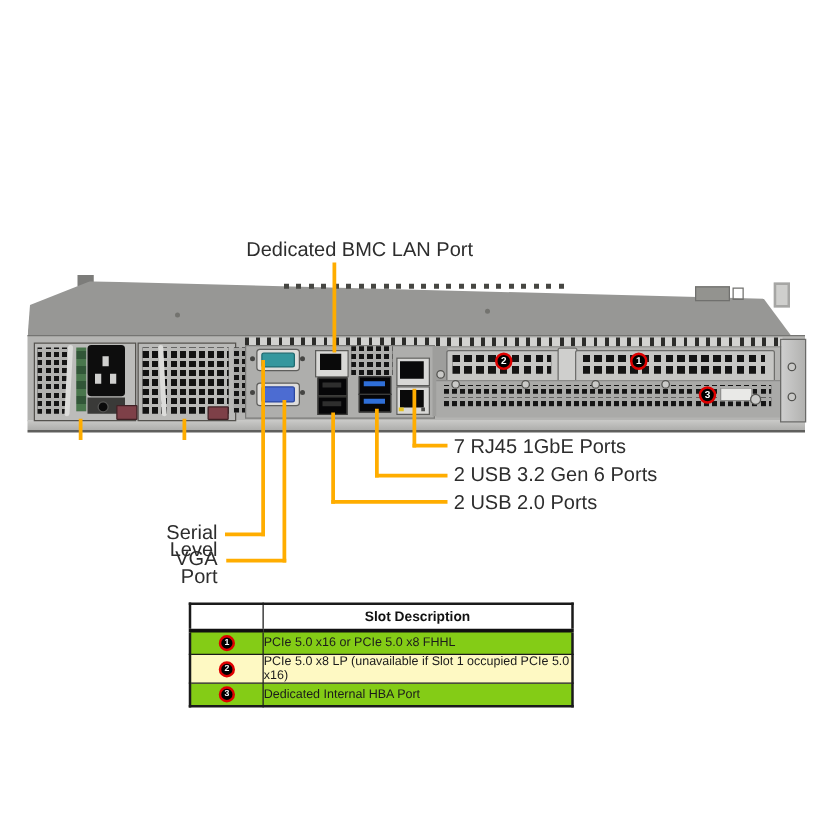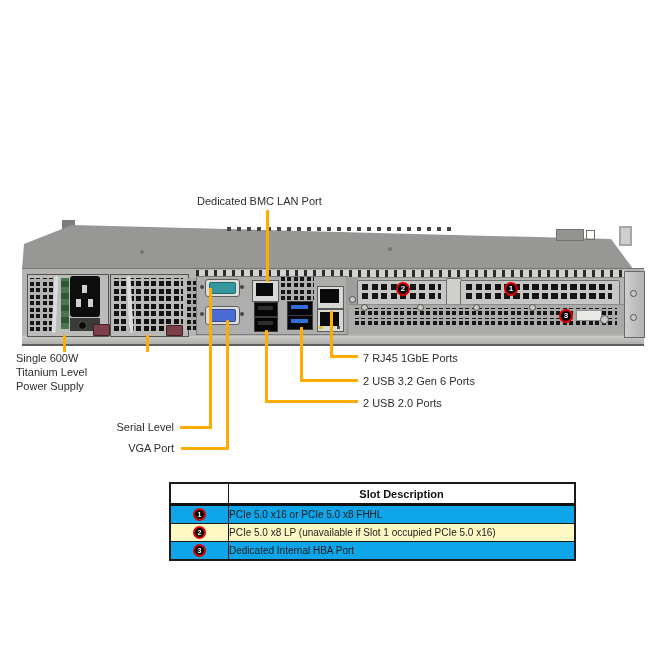--- a/index.html
+++ b/index.html
@@ -2,21 +2,21 @@
 <html><head>
 <meta charset="utf-8">
 <style>
   html,body{margin:0;padding:0;background:#fff;}
   #page{position:relative;width:650px;height:650px;background:#ffffff;overflow:hidden;
         font-family:"Liberation Sans", sans-serif;color:#2d2d2d;}
   .abs{position:absolute;}
   
   .title{left:162px;top:122px;width:210px;text-align:center;font-size:12px;
          font-style:italic;color:#3c3c3c;}
-  .callout{font-size:11px;line-height:14px;color:#2d2d2d;}
+  .callout{font-size:16px;line-height:14px;color:#2d2d2d;}
   .multiline{white-space:pre-line;}
   .r-align{text-align:right;}
   
   .lead{background:#FFAD00;z-index:7;}
   
   .top-face{left:22px;top:224px;width:623px;height:46px;
             background:linear-gradient(100deg,#9c9c9a 0%,#909
 08e 60%,#8c8c8a 100%);
             background-color:#979795;
             clip-path:polygon(50px 1px,589px 15px,612px 46px,0px 46px,2px 20px);z-index:1;}
@@ -93,29 +93,29 @@
               background:linear-gradient(90deg,#cecece,#b2b2b0);
               border:1px solid #6a6a68;z-index:3;}
   .screw{width:5px;height:5px;border-radius:50%;background:#c9c9c7;
          border:1px solid #52524f;z-index:4;}
   
   .badge{border-radius:50%;background:#000;border:2px solid #DE0000;color:#fff;
          font-weight:bold;text-align:center;z-index:8;}
   .badge.chassis-b{width:10px;height:10px;font-size:8px;line-height:10px;}
   .badge.table-b{width:9px;height:9px;font-size:7px;line-height:9px;margin:0 auto;}
   
-  .tbl-wrap{left:169px;top:482px;width:407px;z-index:2;}
+  .tbl-wrap{left:151px;top:482px;width:308px;z-index:2;}
   table.slots{border-collapse:collapse;width:100%;border:2px solid #1a1a1a;}
   table.slots th,table.slots td{border:1px solid #1a1a1a;padding:0;}
   table.slots th{height:19px;font-size:11px;font-weight:bold;background:#fff;
                  border-bottom:3px solid #111;color:#111;}
   table.slots td{height:17px;}
   td.num-cell{width:57px;}
   td.desc{font-size:10px;padding-left:8px;color:#1b1b1b;}
-  tr.gray td{background:#0ea5e9;}
+  tr.gray td{background:#84cc16;}
   tr.white td{background:#fef9c3;}
 </style>
 </head>
 <body>
 
 <div id="page">
 
 
   <div class="abs callout" style="left:197px;top:194px;">Dedicated BMC LAN Port</div>
 
@@ -222,23 +222,20 @@
   <div class="abs lead" style="left:180px;top:426px;width:32px;height:3px;"></div>
   <div class="abs lead" style="left:226px;top:320px;width:3px;height:130px;"></div>
   <div class="abs lead" style="left:181px;top:447px;width:48px;height:3px;"></div>
   <div class="abs lead" style="left:265px;top:330px;width:3px;height:73px;"></div>
   <div class="abs lead" style="left:265px;top:400px;width:93px;height:3px;"></div>
   <div class="abs lead" style="left:300px;top:327px;width:3px;height:55px;"></div>
   <div class="abs lead" style="left:300px;top:379px;width:58px;height:3px;"></div>
   <div class="abs lead" style="left:330px;top:311px;width:3px;height:47px;"></div>
   <div class="abs lead" style="left:330px;top:355px;width:28px;height:3px;"></div>
 
-  <div class="abs callout multiline" style="left:16px;top:351px;">Single 600W
-Titanium Level
-Power Supply</div>
   <div class="abs callout r-align" style="left:108px;top:420px;width:66px;">Serial Level</div>
   <div class="abs callout r-align" style="left:108px;top:441px;width:66px;">VGA Port</div>
   <div class="abs callout" style="left:363px;top:351px;">7 RJ45 1GbE Ports</div>
   <div class="abs callout" style="left:363px;top:374px;">2 USB 3.2 Gen 6 Ports</div>
   <div class="abs callout" style="left:363px;top:396px;">2 USB 2.0 Ports</div>
 
   <div class="abs tbl-wrap">
     <table class="slots">
       <tbody>
           <tr>

